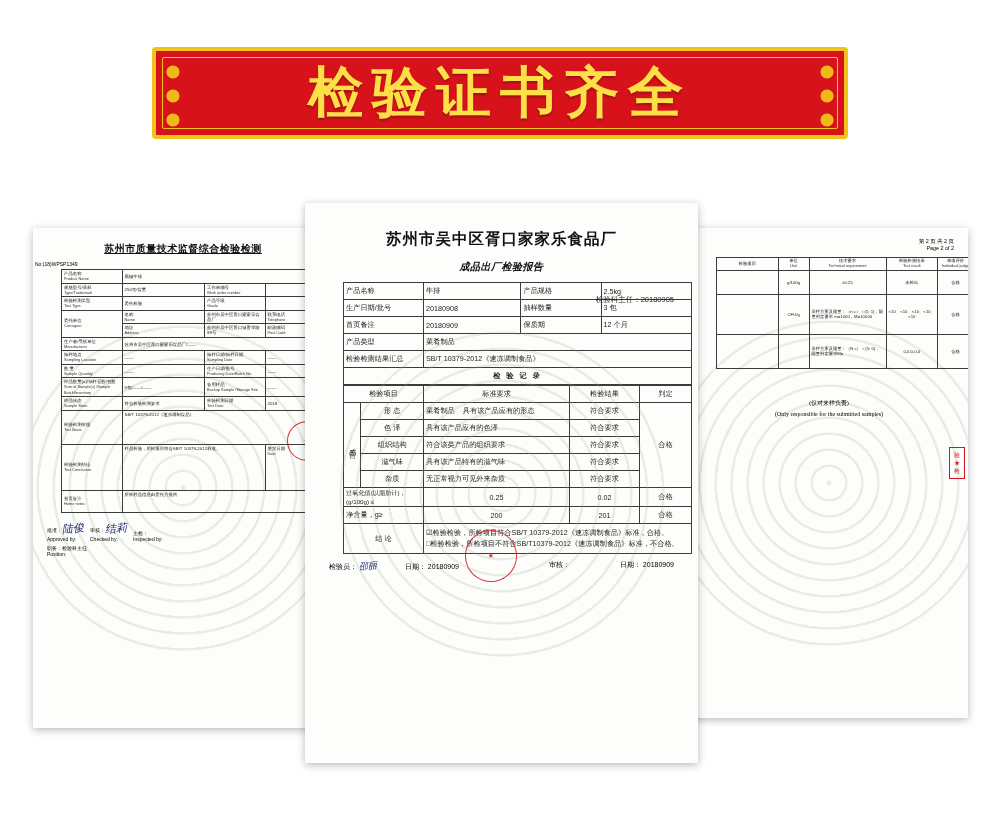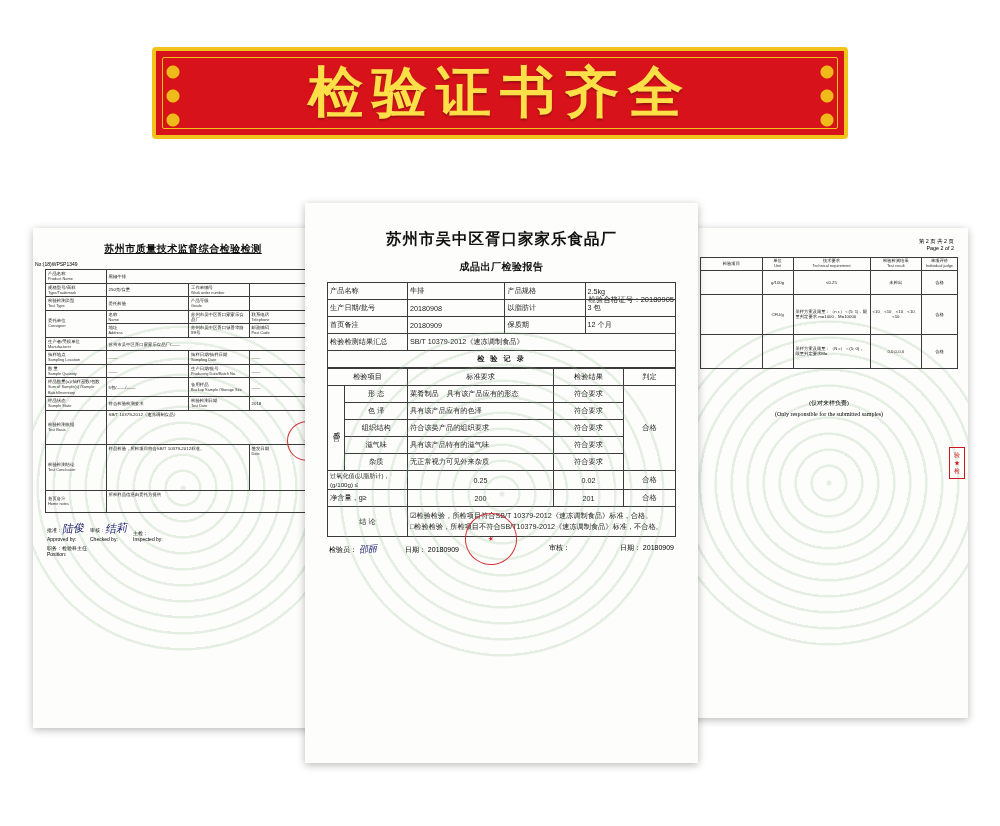--- a/index.html
+++ b/index.html
@@ -81,20 +81,21 @@
   .doc-title {
     text-align: center;
     font-weight: bold;
     color: #111;
   }
 
   table.grid {
     border-collapse: collapse;
     width: 100%;
     color: #1b1b1b;
+    margin-left: 16px;
   }
   table.grid td, table.grid th {
     border: 0.7px solid #3b3b3b;
     padding: 1px 2px;
     vertical-align: middle;
     font-weight: normal;
   }
 
   
   #doc-left .hd { padding: 14px 14px 0 14px; }
@@ -127,21 +128,21 @@
     font-size: 4.2px;
     line-height: 1.1;
     transform: rotate(-12deg);
     opacity: .85;
   }
   .stamp .star { font-size: 7px; }
 
   
   #doc-center .hd { padding: 26px 22px 0 22px; }
   #doc-center .ct1 { font-size: 15.5px; letter-spacing: 1px; }
-  #doc-center .ct2 { font-size: 10px; margin-top: 10px; letter-spacing: .5px; }
+  #doc-center .ct2 { font-size: 10px; margin-top: 10px; letter-spacing: .5px; font-style: italic; }
   #doc-center .cert-no {
     position: absolute; right: 24px; top: 92px;
     font-size: 7.5px; color: #1b1b1b;
   }
   #doc-center .body { padding: 8px 22px 0 22px; }
   #doc-center table.grid td { font-size: 7.2px; height: 17px; }
   #doc-center .secrow td { text-align: center; font-weight: bold; letter-spacing: 2px; }
   #doc-center .vert {
     writing-mode: vertical-rl;
     text-orientation: upright;
@@ -369,43 +370,47 @@
 </div>
 
 <div class="doc" id="doc-center">
   <div class="wm"></div>
 
   <div class="hd">
     <div class="doc-title ct1">苏州市吴中区胥口家家乐食品厂</div>
     <div class="doc-title ct2">成品出厂检验报告</div>
   </div>
   <div class="cert-no">
-    <span>检验合格证号：</span><span>20180905</span>
+    <span>检验科主任：</span><span>20180905</span>
   </div>
 
   <div class="body">
     <table class="grid">
       <tbody>
           <tr>
         <td style="width:23%">产品名称</td>
         <td style="width:28%">牛排</td>
         <td style="width:23%">产品规格</td>
         <td>2.5kg</td>
       </tr>
       <tr>
         <td>生产日期/批号</td>
         <td>20180908</td>
-        <td>以脂肪计</td>
+        <td>抽样数量</td>
         <td>3 包</td>
       </tr>
       <tr>
         <td>首页备注</td>
         <td>20180909</td>
         <td>保质期</td>
         <td>12 个月</td>
+      </tr>
+      <tr>
+        <td>产品类型</td>
+        <td colspan="3">菜肴制品</td>
       </tr>
       <tr>
         <td>检验检测结果汇总</td>
         <td colspan="3">SB/T  10379-2012《速冻调制食品》</td>
       </tr>
       <tr class="secrow">
         <td colspan="4">检 验 记 录</td>
       </tr>
     </tbody>
       </table>

